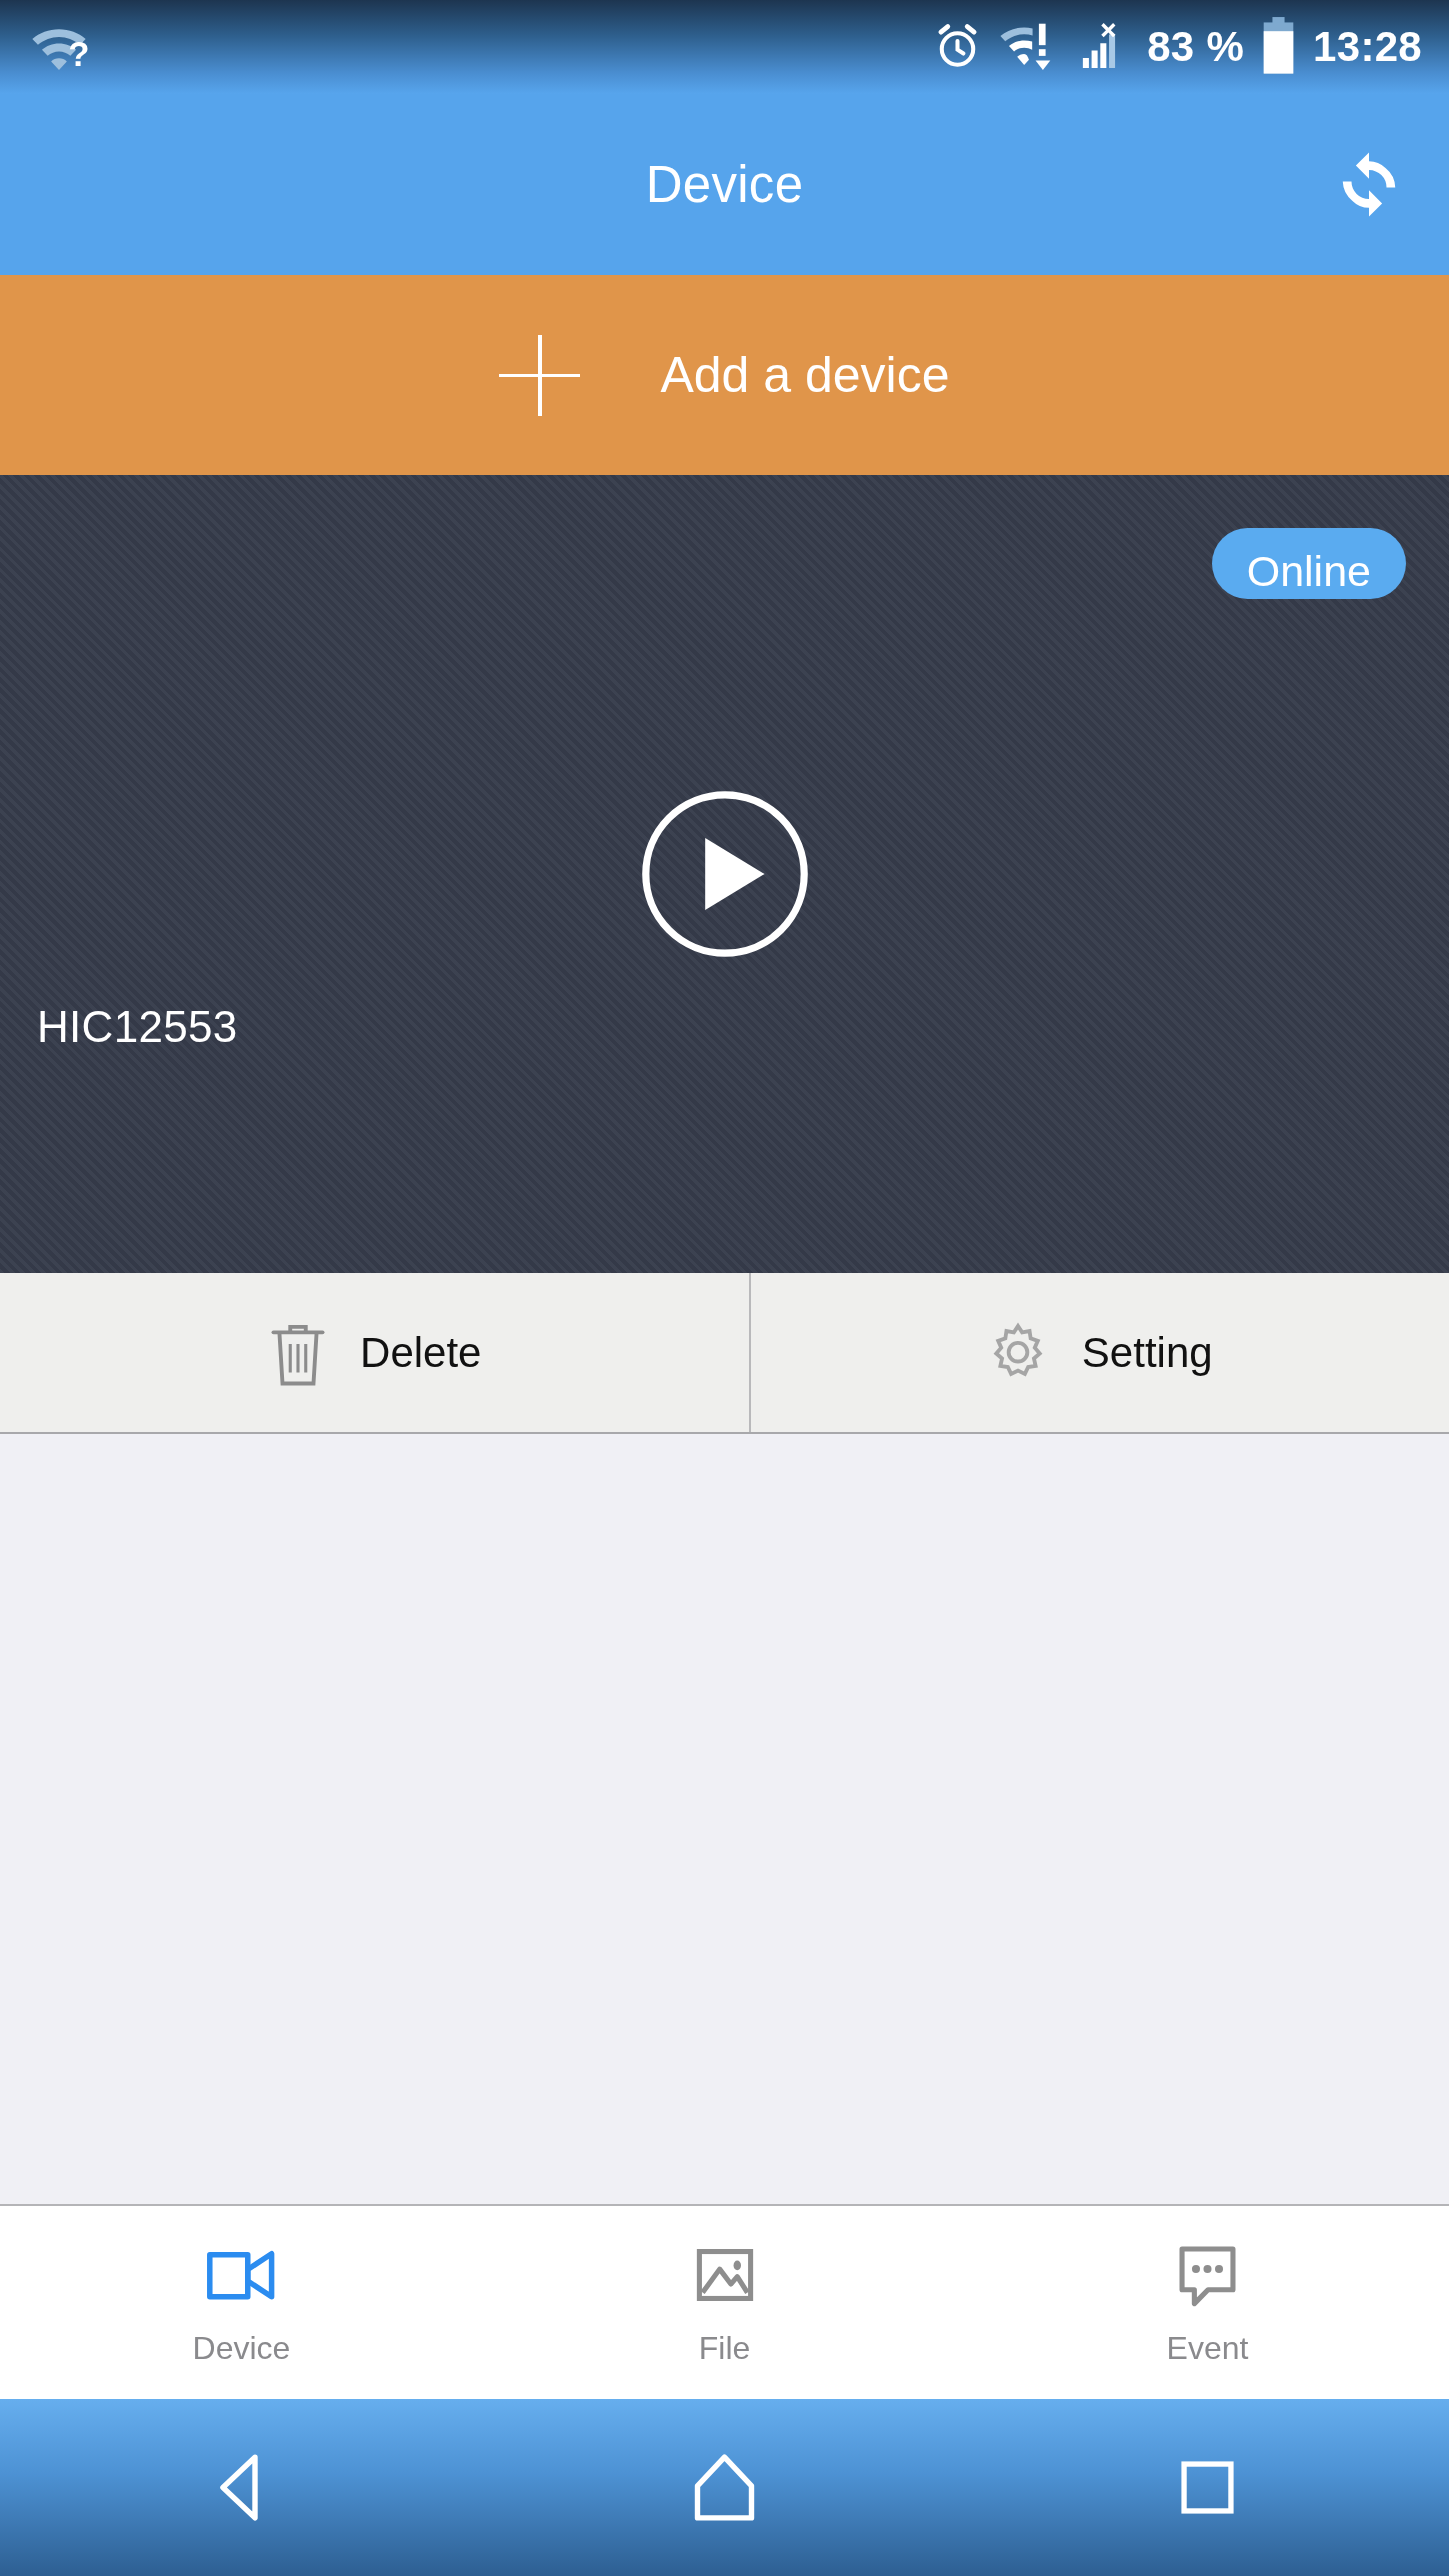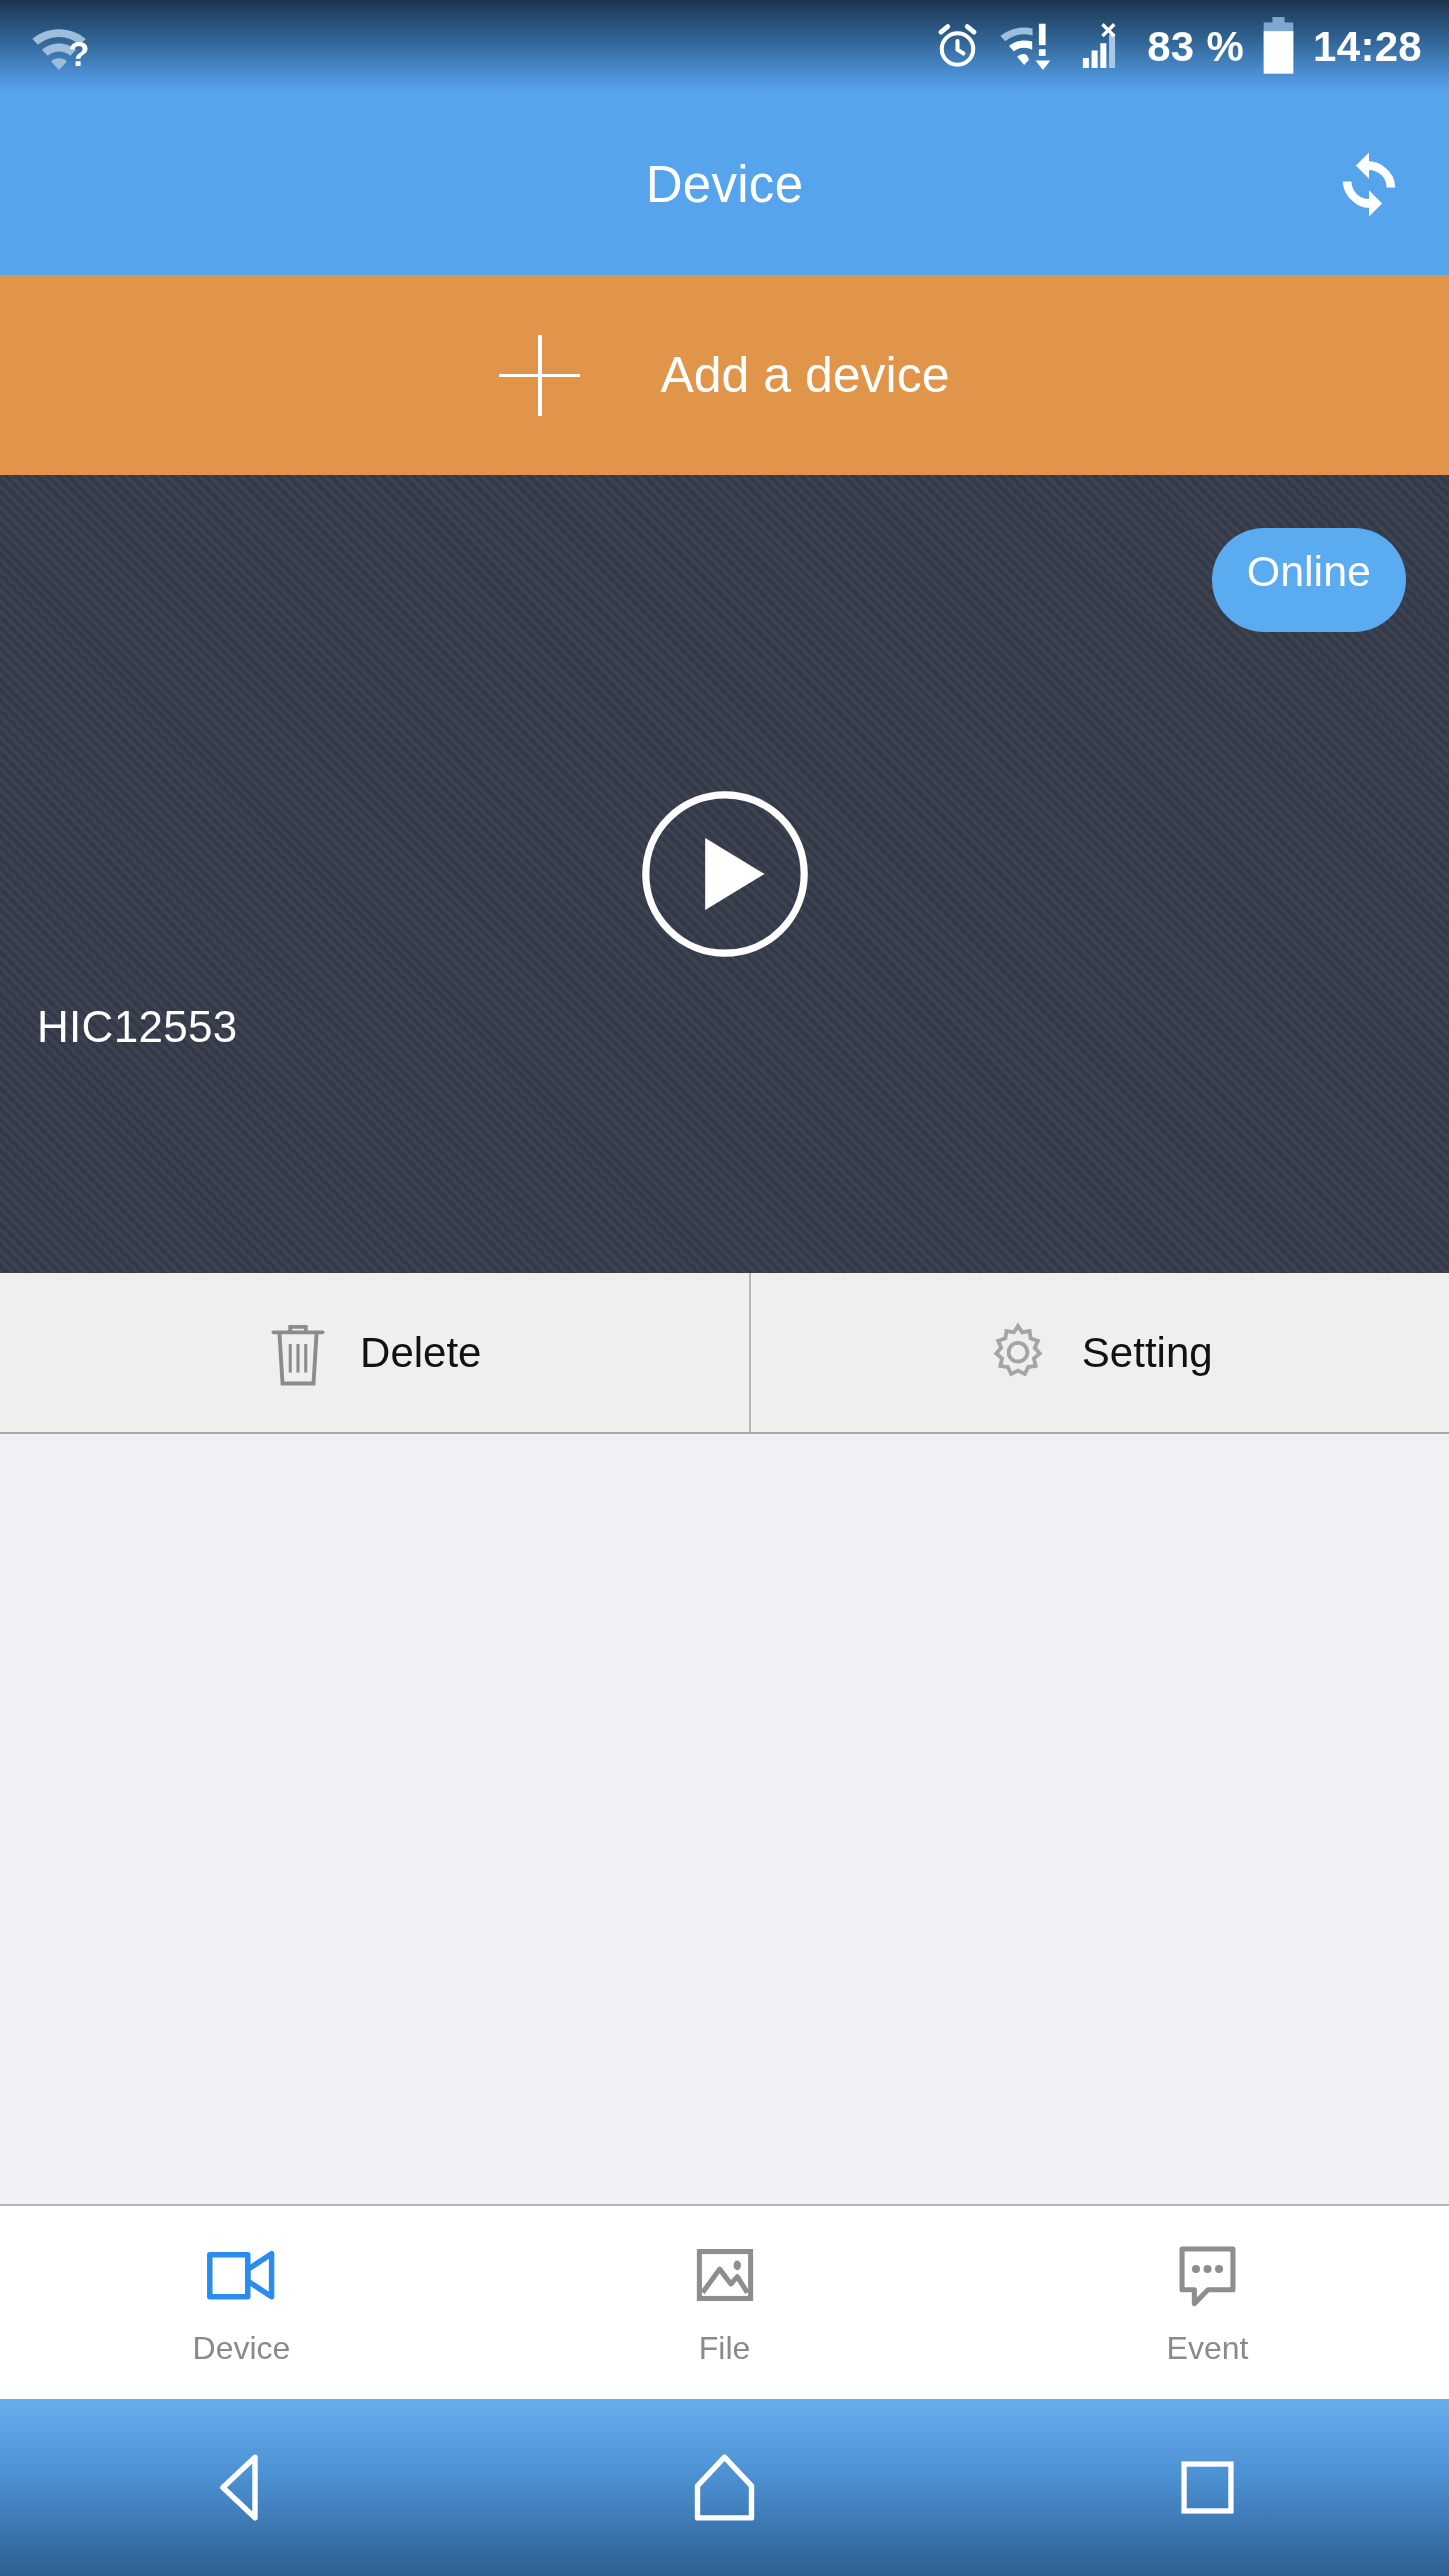--- a/index.html
+++ b/index.html
@@ -47,21 +47,21 @@
     height:798px; flex:0 0 798px; position:relative; overflow:hidden;
     background-color:#363c4b;
     background-image:repeating-linear-gradient(45deg,
         rgba(255,255,255,0.030) 0px, rgba(255,255,255,0.030) 3.4px,
         rgba(0,0,0,0.045) 3.4px, rgba(0,0,0,0.045) 7.4px);
   }
   .video-name{ position:absolute; left:37px; top:552px; transform:translateY(-50%);
     color:#fff; font-size:44px; font-weight:400; letter-spacing:0.3px; }
   .video-badge{ position:absolute; right:43px; top:53px;
     background:#5aabf0; color:#fff; border-radius:60px;
-    padding:0 35px; height:104px; line-height:86px;
+    padding:0 35px; height:71px; line-height:86px;
     font-size:43px; cursor:pointer; }
   .video-play{ position:absolute; left:50%; top:50%; transform:translate(-50%,-50%);
     width:180px; height:180px; cursor:pointer; }
 
   
   .actions{
     height:161px; flex:0 0 161px; background:#efefed;
     display:flex; border-bottom:2.7px solid #a8a8ab;
   }
   .action{
@@ -146,21 +146,21 @@
       <span class="sb-text">83 %</span>
 
       <span class="sb-icon">
         <svg width="35" height="58" viewBox="0 0 26 43">
           <rect x="8.5" y="0" width="9" height="5" fill="#7ea9cf"></rect>
           <rect x="2" y="4" width="22" height="38" fill="#7ea9cf"></rect>
           <rect x="2" y="10.5" width="22" height="31.5" fill="#ffffff"></rect>
         </svg>
       </span>
 
-      <span class="sb-text">14:28</span>
+      <span class="sb-text">13:28</span>
     </div>
   </div>
 
   <div class="appbar">
     <div class="appbar-title">Device</div>
     <div class="appbar-refresh">
       <svg width="70" height="70" viewBox="0 0 24 24" fill="#ffffff">
         <path d="M17.65 6.35A7.95 7.95 0 0 0 12 4V1L7.5 5.5 12 10V7c1.66 0 3.14.69 4.24 1.76A5.98 5.98 0 0 1 18 13h3a8.93 8.93 0 0 0-3.35-6.65z"></path>
         <path d="M6.35 17.65A7.95 7.95 0 0 0 12 20v3l4.5-4.5L12 14v3a5.98 5.98 0 0 1-6-6H3a8.93 8.93 0 0 0 3.35 6.65z"></path>
       </svg>

